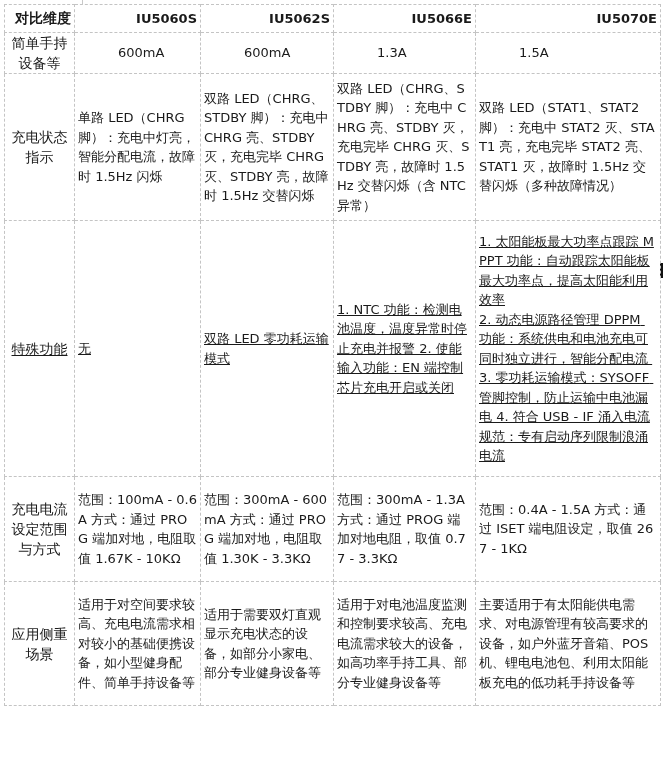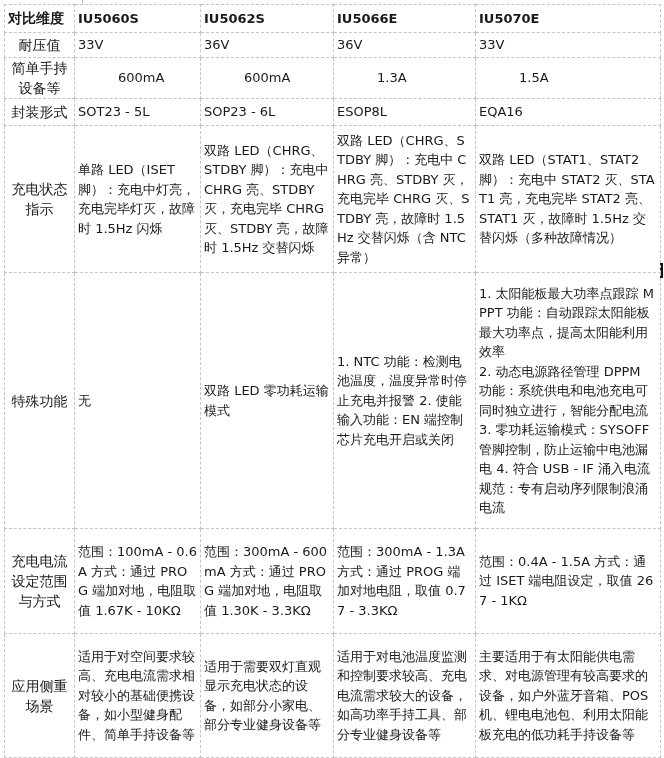--- a/index.html
+++ b/index.html
@@ -43,21 +43,21 @@
     border: 1px dashed #c4c4c4;
     font-size: 13px;
     line-height: 19.5px;
     vertical-align: middle;
     padding: 0 3px;
     word-break: break-all;
     overflow: hidden;
   }
   table.cmp th {
     font-weight: bold;
-    text-align: left;
+    text-align: right;
     font-size: 13px;
     height: 27px;
   }
   table.cmp th.dim-head {
     font-size: 14px;
   }
   table.cmp td.label {
     text-align: center;
     font-size: 14px;
     line-height: 20px;
@@ -68,21 +68,21 @@
   }
   col.c0 { width: 70px; }
   col.c1 { width: 126px; }
   col.c2 { width: 133px; }
   col.c3 { width: 142px; }
   col.c4 { width: 185px; }
   tr.r-volt td { height: 24px; }
   tr.r-curr td { height: 40px; padding-left: 43px; }
   tr.r-pkg td { height: 26px; }
   tr.r-led td { height: 146px; }
-  tr.r-func td { height: 255px; }
+  tr.r-func td { height: 255px; text-decoration: underline; }
   tr.r-set td { height: 104px; }
   tr.r-app td { height: 123px; }
   .pre { white-space: pre-wrap; }
 </style>
 </head>
 <body>
 
 <div class="top-tick"></div>
 <div class="right-marker"></div>
 
@@ -97,44 +97,30 @@
   <thead>
     <tr>
       <th class="dim-head">对比维度</th>
       <th>IU5060S</th>
       <th>IU5062S</th>
       <th>IU5066E</th>
       <th>IU5070E</th>
     </tr>
   </thead>
   <tbody>
-    <tr class="r-volt">
-      <td class="label">耐压值</td>
-      <td class="cell">33V</td>
-      <td class="cell">36V</td>
-      <td class="cell">36V</td>
-      <td class="cell">33V</td>
-    </tr>
     <tr class="r-curr">
       <td class="label">简单手持设备等</td>
       <td class="cell">600mA</td>
       <td class="cell">600mA</td>
       <td class="cell">1.3A</td>
       <td class="cell">1.5A</td>
     </tr>
-    <tr class="r-pkg">
-      <td class="label">封装形式</td>
-      <td class="cell">SOT23 - 5L</td>
-      <td class="cell">SOP23 - 6L</td>
-      <td class="cell">ESOP8L</td>
-      <td class="cell">EQA16</td>
-    </tr>
     <tr class="r-led">
       <td class="label">充电状态指示</td>
-      <td class="cell">单路 LED（ISET 脚）：充电中灯亮，充电完毕灯灭，故障时 1.5Hz 闪烁</td>
+      <td class="cell">单路 LED（CHRG 脚）：充电中灯亮，智能分配电流，故障时 1.5Hz 闪烁</td>
       <td class="cell">双路 LED（CHRG、STDBY 脚）：充电中 CHRG 亮、STDBY 灭，充电完毕 CHRG 灭、STDBY 亮，故障时 1.5Hz 交替闪烁</td>
       <td class="cell">双路 LED（CHRG、STDBY 脚）：充电中 CHRG 亮、STDBY 灭，充电完毕 CHRG 灭、STDBY 亮，故障时 1.5Hz 交替闪烁（含 NTC 异常）</td>
       <td class="cell">双路 LED（STAT1、STAT2 脚）：充电中 STAT2 灭、STAT1 亮，充电完毕 STAT2 亮、STAT1 灭，故障时 1.5Hz 交替闪烁（多种故障情况）</td>
     </tr>
     <tr class="r-func">
       <td class="label">特殊功能</td>
       <td class="cell">无</td>
       <td class="cell">双路 LED 零功耗运输模式</td>
       <td class="cell">1. NTC 功能：检测电池温度，温度异常时停止充电并报警 2. 使能输入功能：EN 端控制芯片充电开启或关闭</td>
       <td class="cell pre">1. 太阳能板最大功率点跟踪 MPPT 功能：自动跟踪太阳能板最大功率点，提高太阳能利用效率

